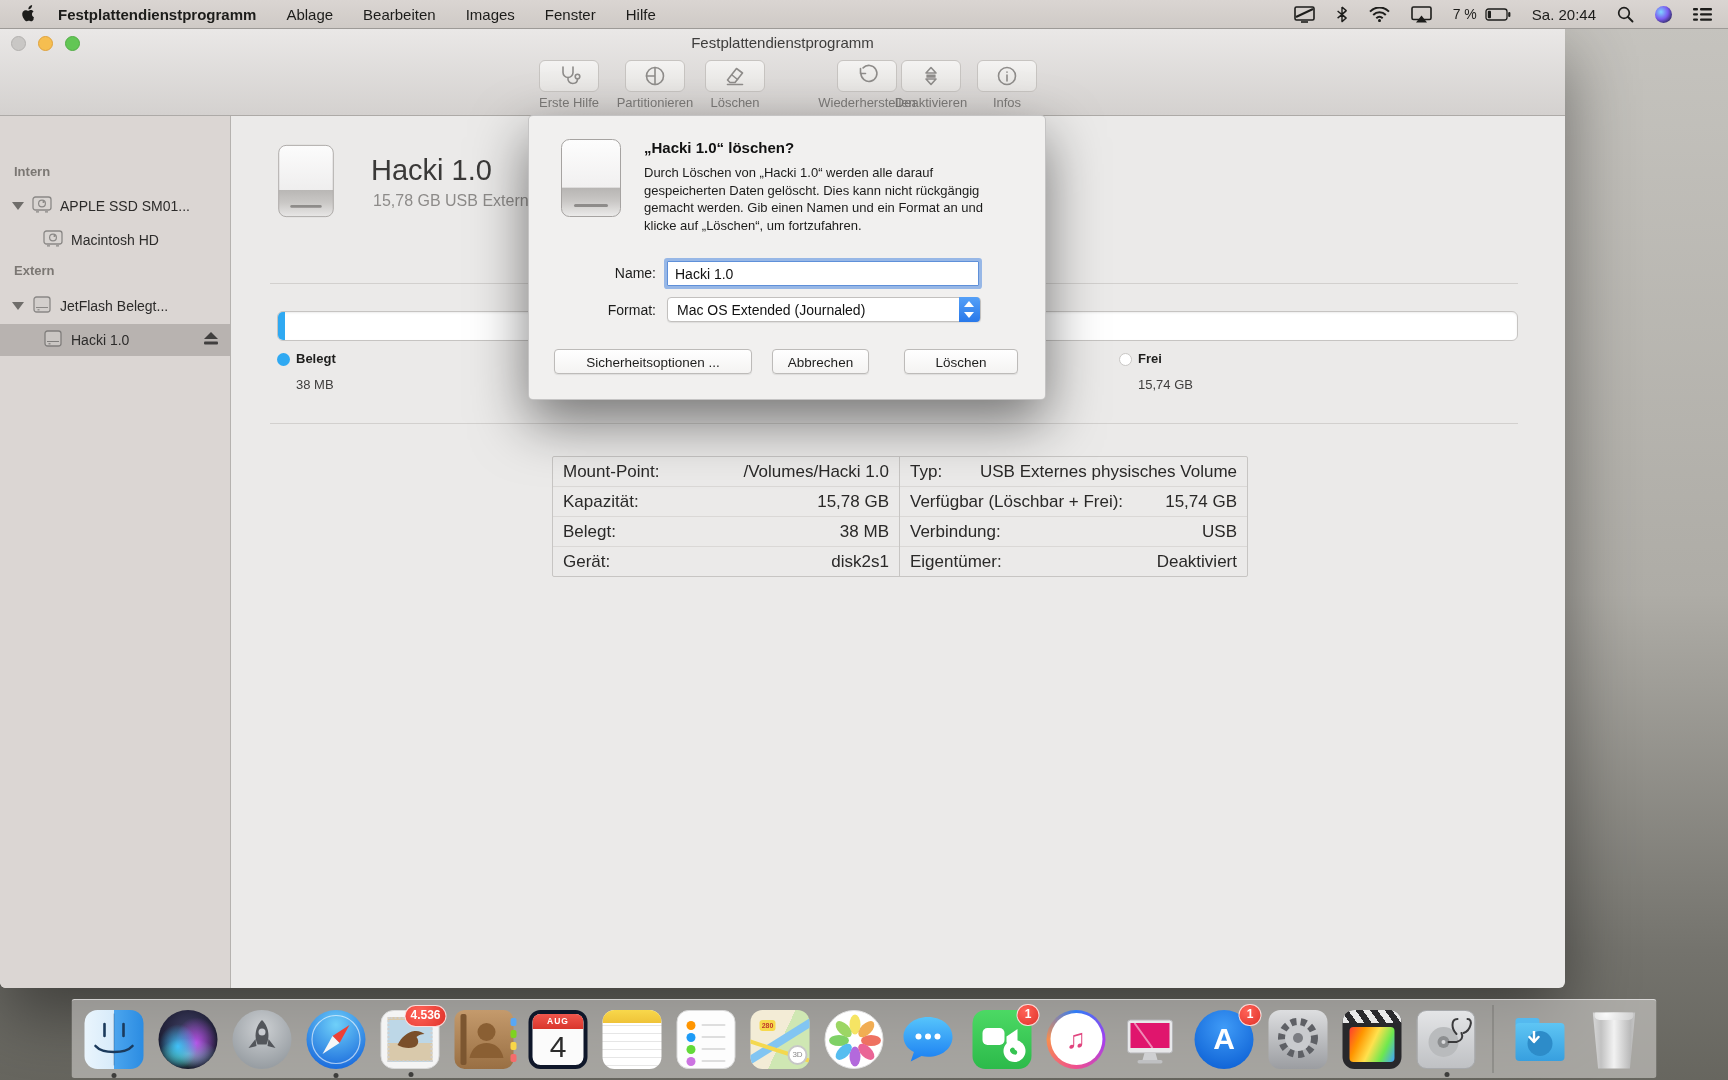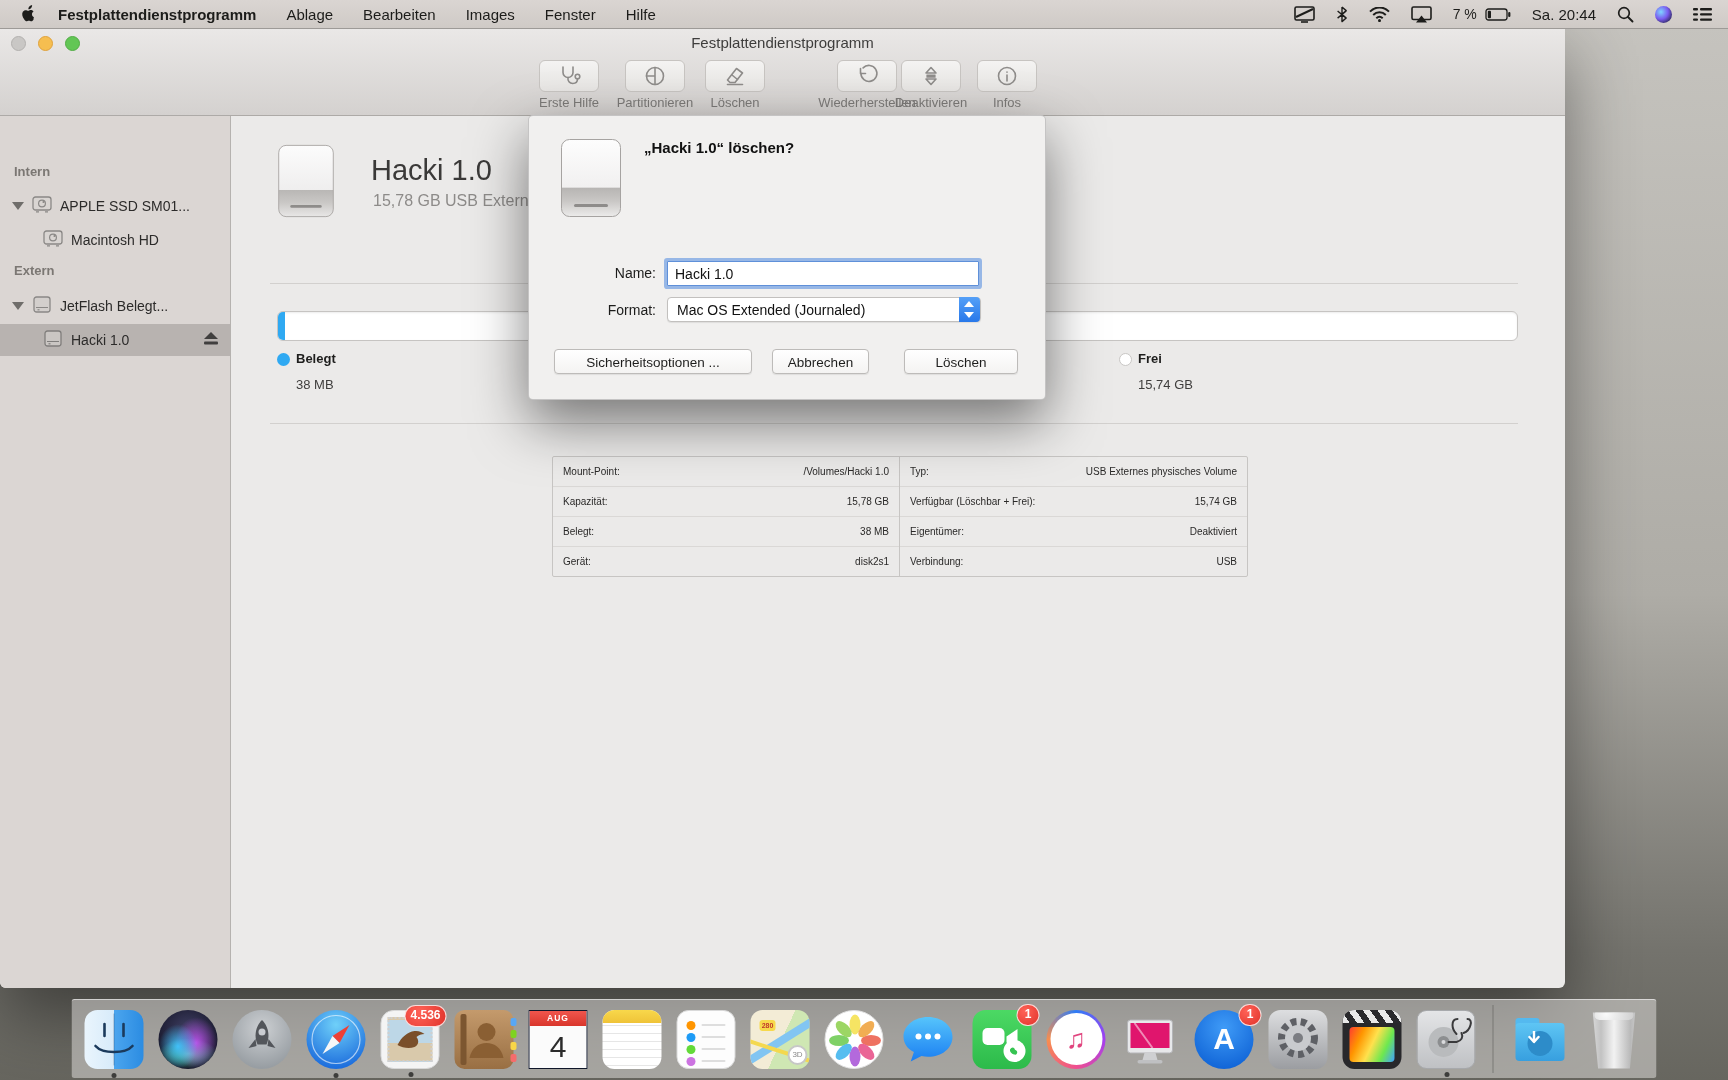--- a/index.html
+++ b/index.html
@@ -55,21 +55,21 @@
   .vol-sub{position:absolute;left:373px;top:163px;font-size:16px;color:#8d8b89;white-space:nowrap;}
   .divider{position:absolute;left:270px;width:1248px;height:1px;background:#d2d0ce;}
   .cap-bar{position:absolute;left:277px;top:255px;width:1241px;height:28px;background:#ffffff;
     border:1px solid #c6c4c2;border-radius:6px;box-shadow:inset 0 1px 2px rgba(0,0,0,.08);}
   .cap-used{position:absolute;left:0;top:0;bottom:0;width:7px;border-radius:5px 0 0 5px;}
   .legend-dot{position:absolute;width:13px;height:13px;border-radius:50%;}
   .legend-label{position:absolute;font-size:13px;font-weight:bold;color:#1e1e1d;text-align:right;}
   .legend-value{position:absolute;font-size:13px;color:#3f3e3d;}
   .info-table{position:absolute;left:552px;top:400px;width:694px;
     border:1px solid #c7c5c3;border-radius:2px;display:grid;grid-template-columns:346px 348px;
-    font-size:10px;color:#2a2928;}
+    font-size:17px;color:#2a2928;}
   .info-col2{border-left:1px solid #c7c5c3;}
   .info-row{height:29px;line-height:29px;padding:0 10px;display:flex;
     border-bottom:1px solid #dad8d6;}
   .info-row:last-child{border-bottom:none;}
   .info-label{white-space:nowrap;}
   .info-value{margin-left:auto;white-space:nowrap;}
   
   .dialog{position:absolute;left:528px;top:115px;width:516px;height:283px;background:#f1f0ef;
     border-radius:5px;border:1px solid rgba(0,0,0,.18);
     box-shadow:0 22px 55px rgba(0,0,0,.5);z-index:30;}
@@ -111,21 +111,21 @@
     background:radial-gradient(closest-side at 33% 62%,rgba(64,196,255,.95),transparent),
                radial-gradient(closest-side at 64% 56%,rgba(205,84,255,.85),transparent),
                radial-gradient(closest-side at 50% 74%,rgba(96,255,176,.8),transparent);}
   .launchpad{border-radius:50%;background:radial-gradient(circle at 50% 32%,#cdd0d3,#989ea3 78%);}
   .safari{border-radius:50%;background:radial-gradient(circle at 50% 25%,#6fd0f9,#1e6fdd 80%);}
   .mail{border-radius:13px;background:#f4f4f4;border:1px solid #d8d8d8;box-sizing:border-box;}
   .mail-stamp{position:absolute;inset:6px;border:2px dotted #cfcfcf;
     background:linear-gradient(180deg,#bdd7e7 0 58%,#d9c9ab 58% 100%);}
   .contacts{border-radius:10px;background:linear-gradient(180deg,#c49a6c,#996f43);}
   .ct-tab{position:absolute;right:-3px;width:6px;height:8px;border-radius:2px;}
-  .calendar{border-radius:0;background:#fbfbfb;border:1px solid #0f172a;box-sizing:border-box;overflow:hidden;}
+  .calendar{border-radius:12px;background:#fbfbfb;border:4px solid #0f172a;box-sizing:border-box;overflow:hidden;}
   .cal-top{position:absolute;left:0;top:0;right:0;height:15px;background:linear-gradient(#f0564d,#d9362c);
     color:#fff;font-size:8.5px;font-weight:bold;text-align:center;line-height:15px;letter-spacing:1px;}
   .cal-day{position:absolute;left:0;top:15px;right:0;bottom:0;display:flex;align-items:center;justify-content:center;
     font-size:30px;color:#2b2b2b;}
   .notes{border-radius:12px;background:repeating-linear-gradient(180deg,#ffffff 0 7px,#e6e6e6 7px 8px);overflow:hidden;}
   .notes-top{position:absolute;left:0;top:0;right:0;height:13px;background:linear-gradient(#f8d84b,#efc338);}
   .reminders{border-radius:12px;background:#fdfdfd;border:1px solid #d9d9d9;box-sizing:border-box;}
   .rem-dot{position:absolute;left:9px;width:9px;height:9px;border-radius:50%;}
   .rem-line{position:absolute;left:24px;right:9px;height:2px;background:#dedede;border-radius:1px;}
   .maps{border-radius:12px;background:linear-gradient(115deg,#f3ecd6 0 52%,#cfe7b3 52% 100%);overflow:hidden;}
@@ -416,26 +416,26 @@
       <div class="info-col2">
         <div class="info-row">
             <span class="info-label">Typ:</span>
             <span class="info-value">USB Externes physisches Volume</span>
           </div>
         <div class="info-row">
             <span class="info-label">Verfügbar (Löschbar + Frei):</span>
             <span class="info-value">15,74 GB</span>
           </div>
         <div class="info-row">
+            <span class="info-label">Verbindung:</span>
+            <span class="info-value">USB</span>
+          </div>
+        <div class="info-row">
             <span class="info-label">Eigentümer:</span>
             <span class="info-value">Deaktiviert</span>
-          </div>
-        <div class="info-row">
-            <span class="info-label">Verbindung:</span>
-            <span class="info-value">USB</span>
           </div>
       </div>
     </div>
   </div>
 </div>
 
 <div class="dialog">
   <span class="abs" style="left:30px;top:22px">
     <svg width="64" height="80" viewBox="0 0 62 80">
         <defs>
@@ -445,20 +445,21 @@
             <stop offset="0.63" stop-color="#b7b5b3"></stop>
             <stop offset="0.8" stop-color="#c9c7c5"></stop>
             <stop offset="1" stop-color="#ecebea"></stop>
           </linearGradient>
         </defs>
         <rect x="1.5" y="1.5" width="59" height="77" rx="8" fill="url(#vg2)" stroke="#a6a3a1"></rect>
         <rect x="14" y="66" width="34" height="3" rx="1.5" fill="#8e8c8a"></rect>
       </svg>
   </span>
   <div class="dlg-title">„Hacki 1.0“ löschen?</div>
+  <div class="dlg-body">Durch Löschen von „Hacki 1.0“ werden alle darauf gespeicherten Daten gelöscht. Dies kann nicht rückgängig gemacht werden. Gib einen Namen und ein Format an und klicke auf „Löschen“, um fortzufahren.</div>
 
   <label class="dlg-label" style="left:0;top:149px;">Name:</label>
   <input class="dlg-input" type="text" value="Hacki 1.0" style="">
 
   <label class="dlg-label" style="left:0;top:186px;">Format:</label>
   <div class="dlg-popup">
     <span>Mac OS Extended (Journaled)</span>
     <span class="popup-step"></span>
   </div>
 

